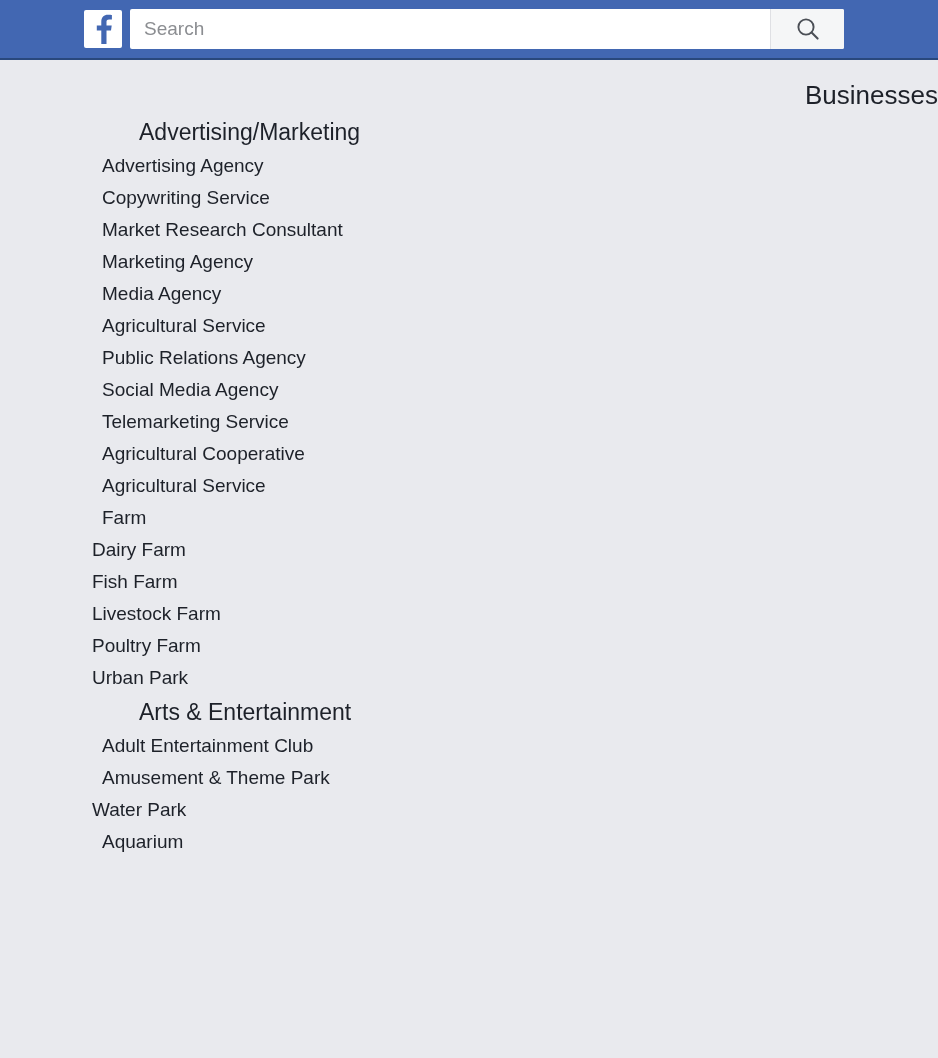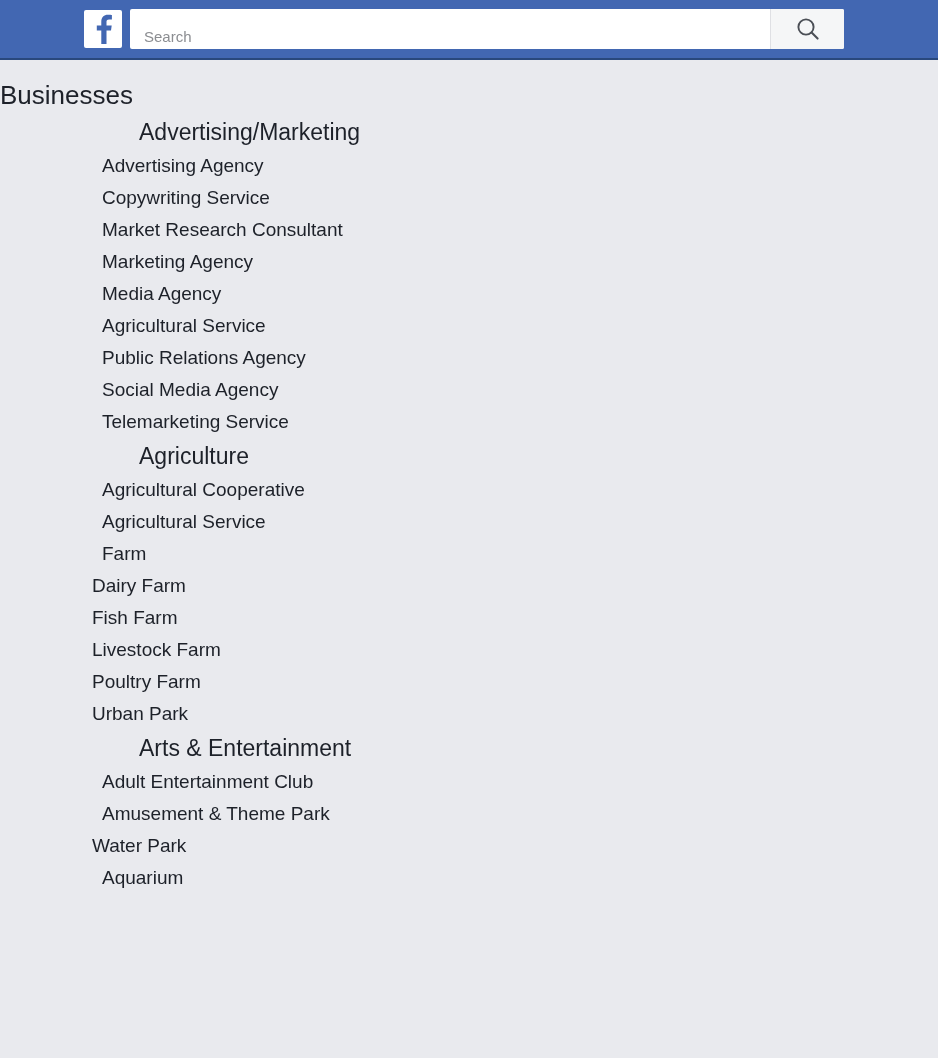--- a/index.html
+++ b/index.html
@@ -53,26 +53,25 @@
     border-radius: 2px;
     overflow: hidden;
     width: 714px;
   }
   .search-input {
     border: 0;
     outline: 0;
     background: transparent;
     flex: 1 1 auto;
     font-family: "Liberation Sans", sans-serif;
-    font-size: 15px;
+    font-size: 19px;
     color: #1d2129;
     padding: 0 14px;
     height: 100%;
     min-width: 0;
-    margin-top: 7px;
   }
   .search-input::placeholder {
     color: #8b8d91;
     opacity: 1;
   }
   .search-btn {
     width: 74px;
     border: 0;
     border-left: 1px solid #dfe0e4;
     background: #f5f6f7;
@@ -105,22 +104,24 @@
   .node { display: block; }
   .node-label {
     display: block;
     white-space: nowrap;
     line-height: 32px;
   }
 
   
   .lvl-1 > .node-label {
     font-size: 26px;
+    padding-left: 108px;
     line-height: 38px;
     margin-top: 16px;
+    text-align: right;
   }
   .lvl-2 > .node-label {
     font-size: 23px;
     padding-left: 139px;
     line-height: 36px;
   }
   .lvl-3 > .node-label {
     font-size: 19px;
     padding-left: 102px;
     line-height: 32px;
@@ -196,21 +197,20 @@
               </li>
               <li class="node lvl-3">
                 <span class="node-label">Social Media Agency</span>
               </li>
               <li class="node lvl-3">
                 <span class="node-label">Telemarketing Service</span>
               </li>
             </ul>
           </li>
           <li class="node lvl-2">
-            <span class="node-label">Agriculture</span>
             <ul class="children">
               <li class="node lvl-3">
                 <span class="node-label">Agricultural Cooperative</span>
               </li>
               <li class="node lvl-3">
                 <span class="node-label">Agricultural Service</span>
               </li>
               <li class="node lvl-3">
                 <span class="node-label">Farm</span>
                 <ul class="children">

